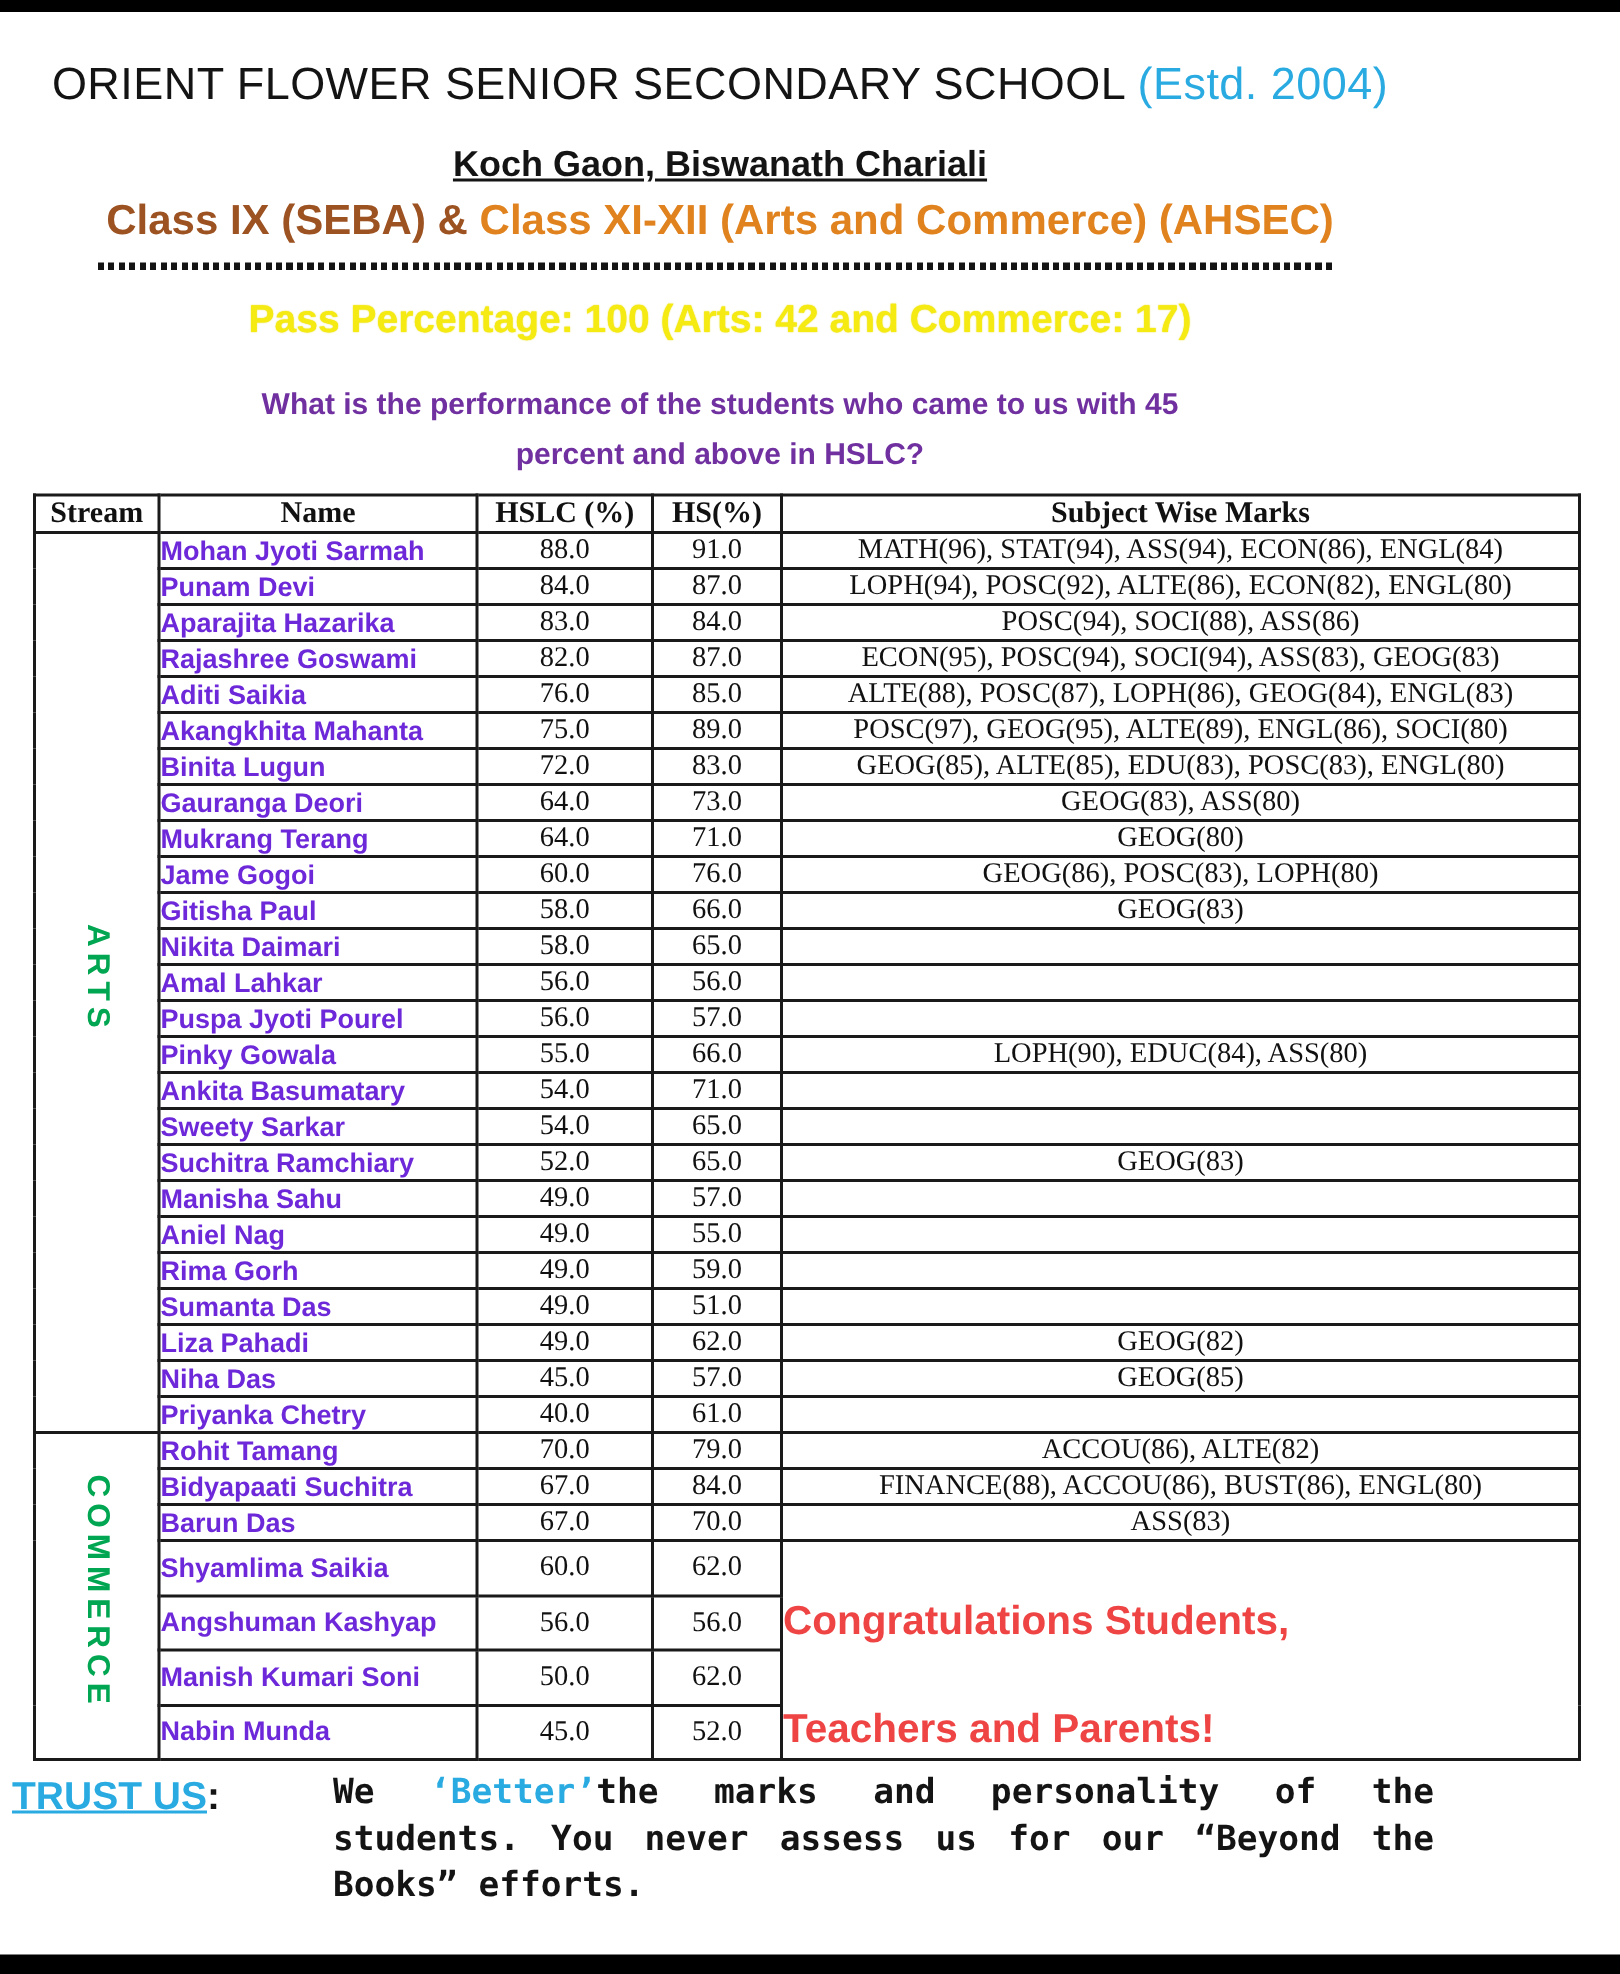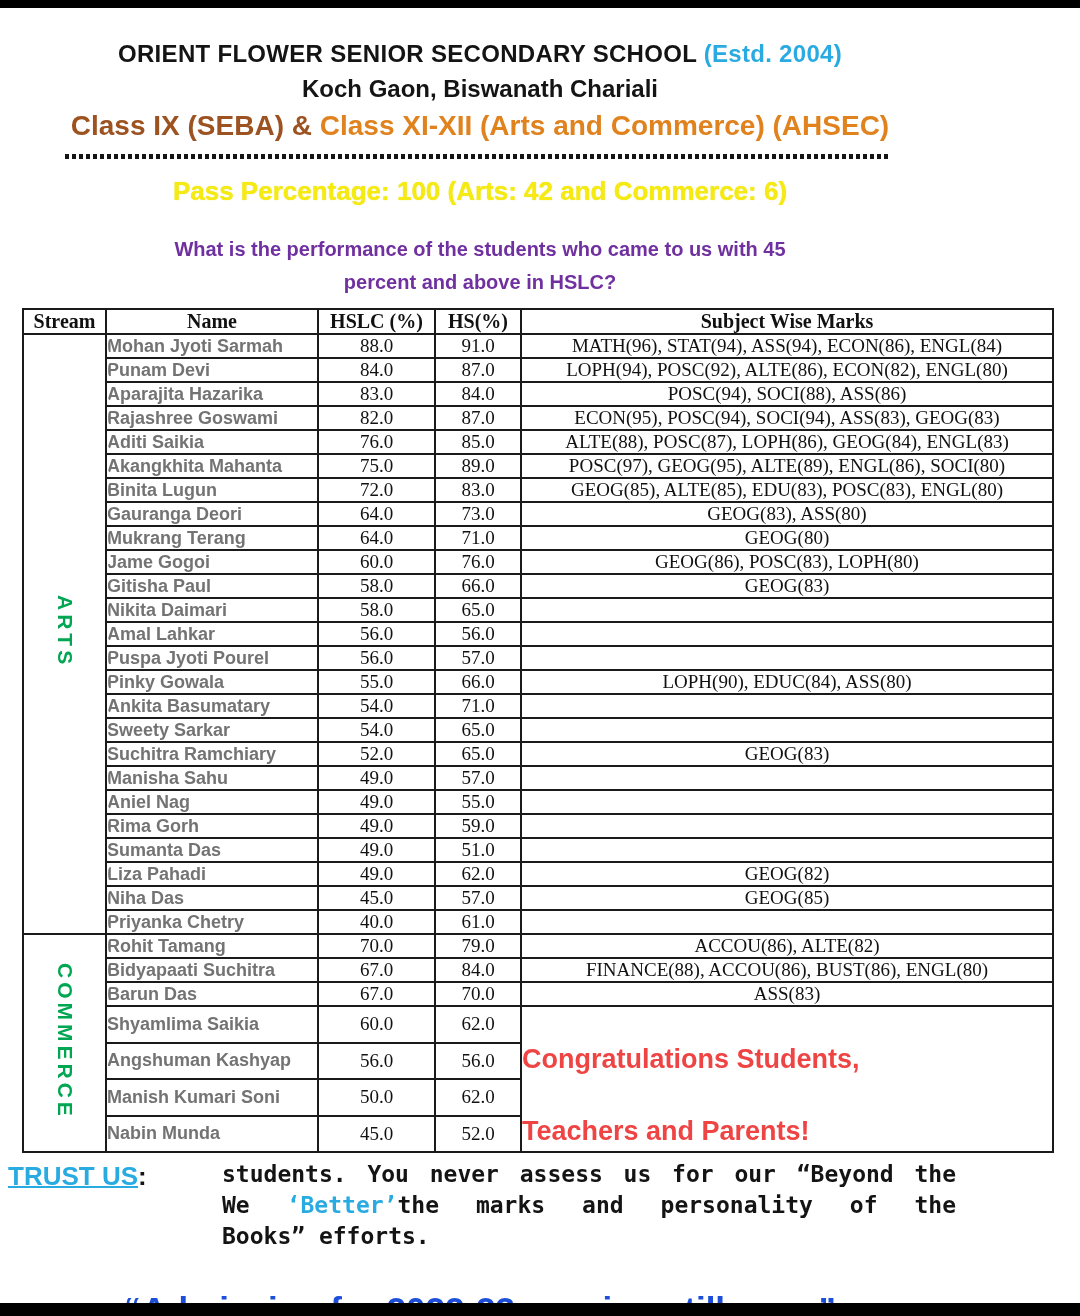--- a/index.html
+++ b/index.html
@@ -11,24 +11,24 @@
     background:#ffffff;
     font-family:"Liberation Sans", sans-serif;
     color:#111;
     overflow:hidden;
   }
   .bar-top { width:100%; height:8px; background:#000; }
   .bar-bottom { position:absolute; left:0; bottom:0; width:100%; height:13px; background:#000; }
 
   .header-wrap { width:960px; text-align:center; }
 
-  .title { margin-top:32px; font-size:24px; font-weight:bold; letter-spacing:.3px; color:#141414; white-space:nowrap; }
+  .title { margin-top:32px; font-size:30px; font-weight:normal; letter-spacing:.3px; color:#141414; white-space:nowrap; }
   .title .estd { color:#29ABE2; }
 
-  .subtitle { margin-top:7px; font-size:24px; font-weight:bold; color:#141414; }
+  .subtitle { margin-top:22px; font-size:24px; font-weight:bold; color:#141414;text-decoration:underline; }
 
   .class-line { margin-top:7px; font-size:28px; font-weight:bold; white-space:nowrap; }
   .class-left  { color:#9C5221; }
   .class-right { color:#E0821E; }
 
   .dashes {
     margin:12px 0 0 65px; width:825px; height:5px;
     background:repeating-linear-gradient(90deg,#141414 0 4px, transparent 4px 7px);
   }
 
@@ -36,21 +36,21 @@
 
   .question { margin-top:26px; font-size:20px; font-weight:bold; color:#7030A0; line-height:33px; }
 
   table.results { margin:9px 0 0 22px; width:1030px; border-collapse:collapse; table-layout:fixed; }
   table.results th, table.results td { border:2px solid #1a1a1a; padding:0; overflow:hidden; }
   table.results th {
     font-family:"Liberation Serif", serif; font-size:20px; font-weight:bold;
     height:24px; text-align:center; white-space:nowrap;
   }
   table.results td { height:22px; white-space:nowrap; }
-  .name-cell { font-size:18px; font-weight:bold; padding:0 0 0 8px; color:#737373;border-radius:10px; }
+  .name-cell { font-size:18px; font-weight:bold; padding:0 0 0 8px; color:#6d28d9; }
   .num-cell  { font-family:"Liberation Serif", serif; font-size:19px; text-align:center; }
   .subject-cell { font-family:"Liberation Serif", serif; font-size:19px; padding:0 0 0 10px;text-align:center; }
   .stream-cell { text-align:center; vertical-align:middle; }
   .stream-label {
     display:inline-block;
     writing-mode:vertical-rl; text-orientation:mixed;
     color:#00A651; font-weight:bold; font-size:21px; letter-spacing:4px;
   }
   .congrats-cell { vertical-align:middle; padding:0 0 0 16px; }
   .congrats-line { color:#ef4444; font-size:27px; font-weight:bold; line-height:40px; white-space:nowrap;margin-top:32px; }
@@ -78,21 +78,21 @@
     <div class="title">
       <span>ORIENT FLOWER SENIOR SECONDARY SCHOOL</span>
       <span class="estd">(Estd. 2004)</span>
     </div>
     <div class="subtitle">Koch Gaon, Biswanath Chariali</div>
     <div class="class-line">
       <span class="class-left">Class IX (SEBA) &amp;</span>
       <span class="class-right">Class XI-XII (Arts and Commerce) (AHSEC)</span>
     </div>
     <div class="dashes"></div>
-    <div class="pass-line">Pass Percentage: 100 (Arts: 42 and Commerce: 6)</div>
+    <div class="pass-line">Pass Percentage: 100 (Arts: 42 and Commerce: 17)</div>
     <div class="question">
       <div>What is the performance of the students who came to us with 45</div>
       <div>percent and above in HSLC?</div>
     </div>
   </div>
 
   <table class="results">
     <colgroup>
       <col style="width:83px">
         <col style="width:212px">
@@ -305,25 +305,25 @@
           <td class="num-cell">52.0</td>
         </tr>
       </tbody>
   </table>
 
   <div class="trust-row">
     <div class="trust-label-wrap">
       <span class="trust-label">TRUST US</span><span class="trust-colon">:</span>
     </div>
     <div class="trust-text">
-      <div class="jline">students. You never assess us for our “Beyond the</div>
       <div class="jline">
         <span>We</span>
         <span class="trust-highlight">‘Better’</span><span>the marks and personality of the</span>
       </div>
+      <div class="jline">students. You never assess us for our “Beyond the</div>
       <div>Books” efforts.</div>
     </div>
   </div>
 
   <div class="admission">“Admission for 2022-23 session still open”</div>
 
   <div class="bar-bottom"></div>
 </div>
 
 </body></html>

